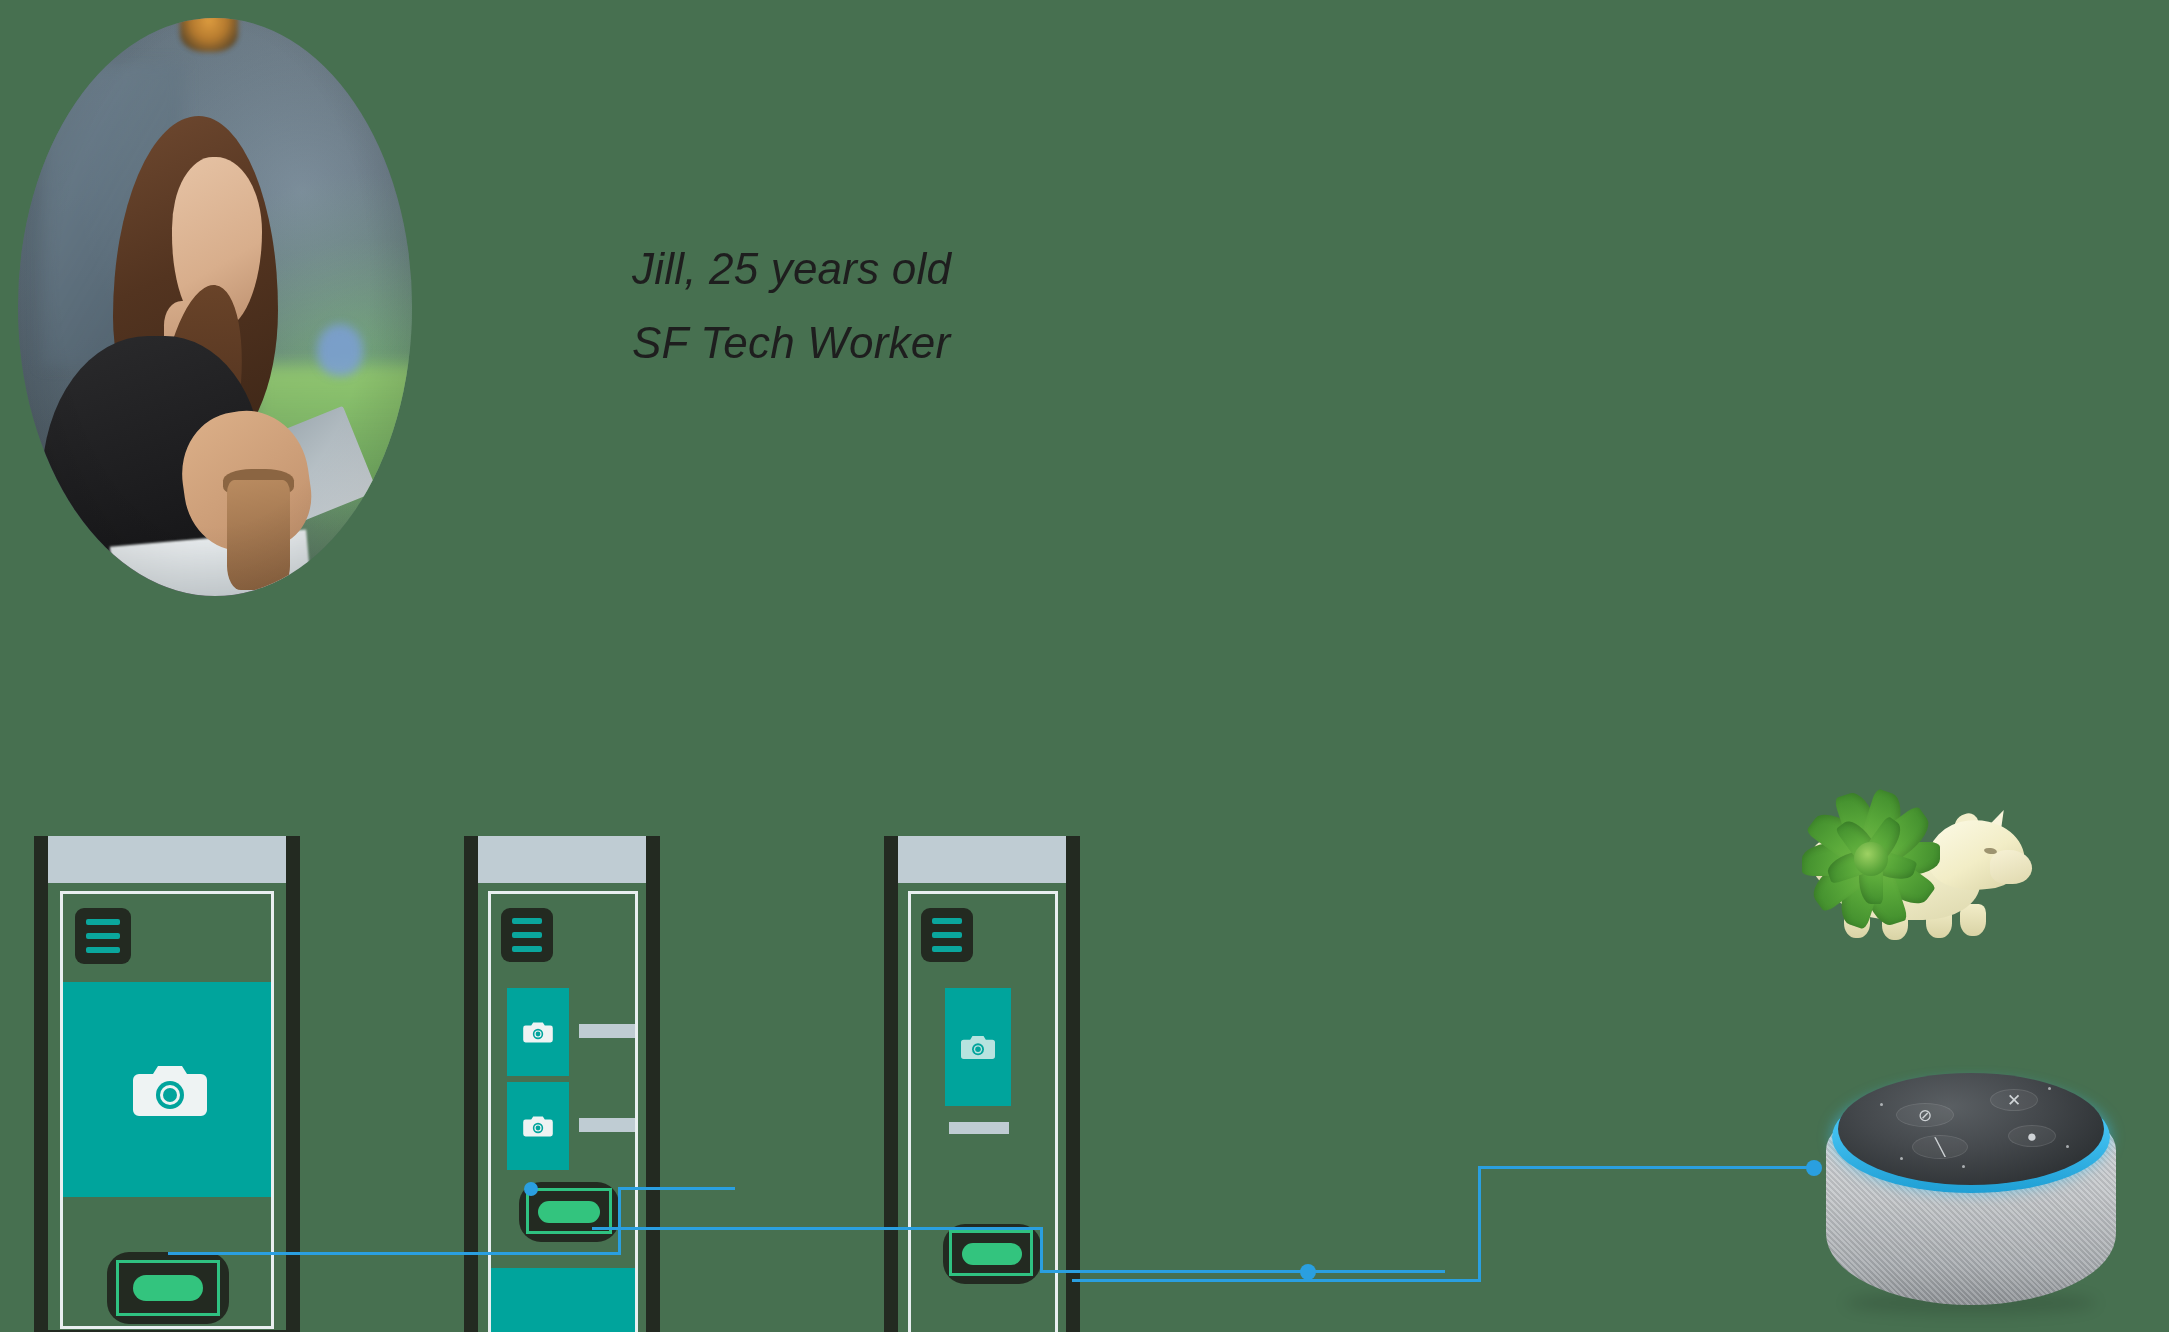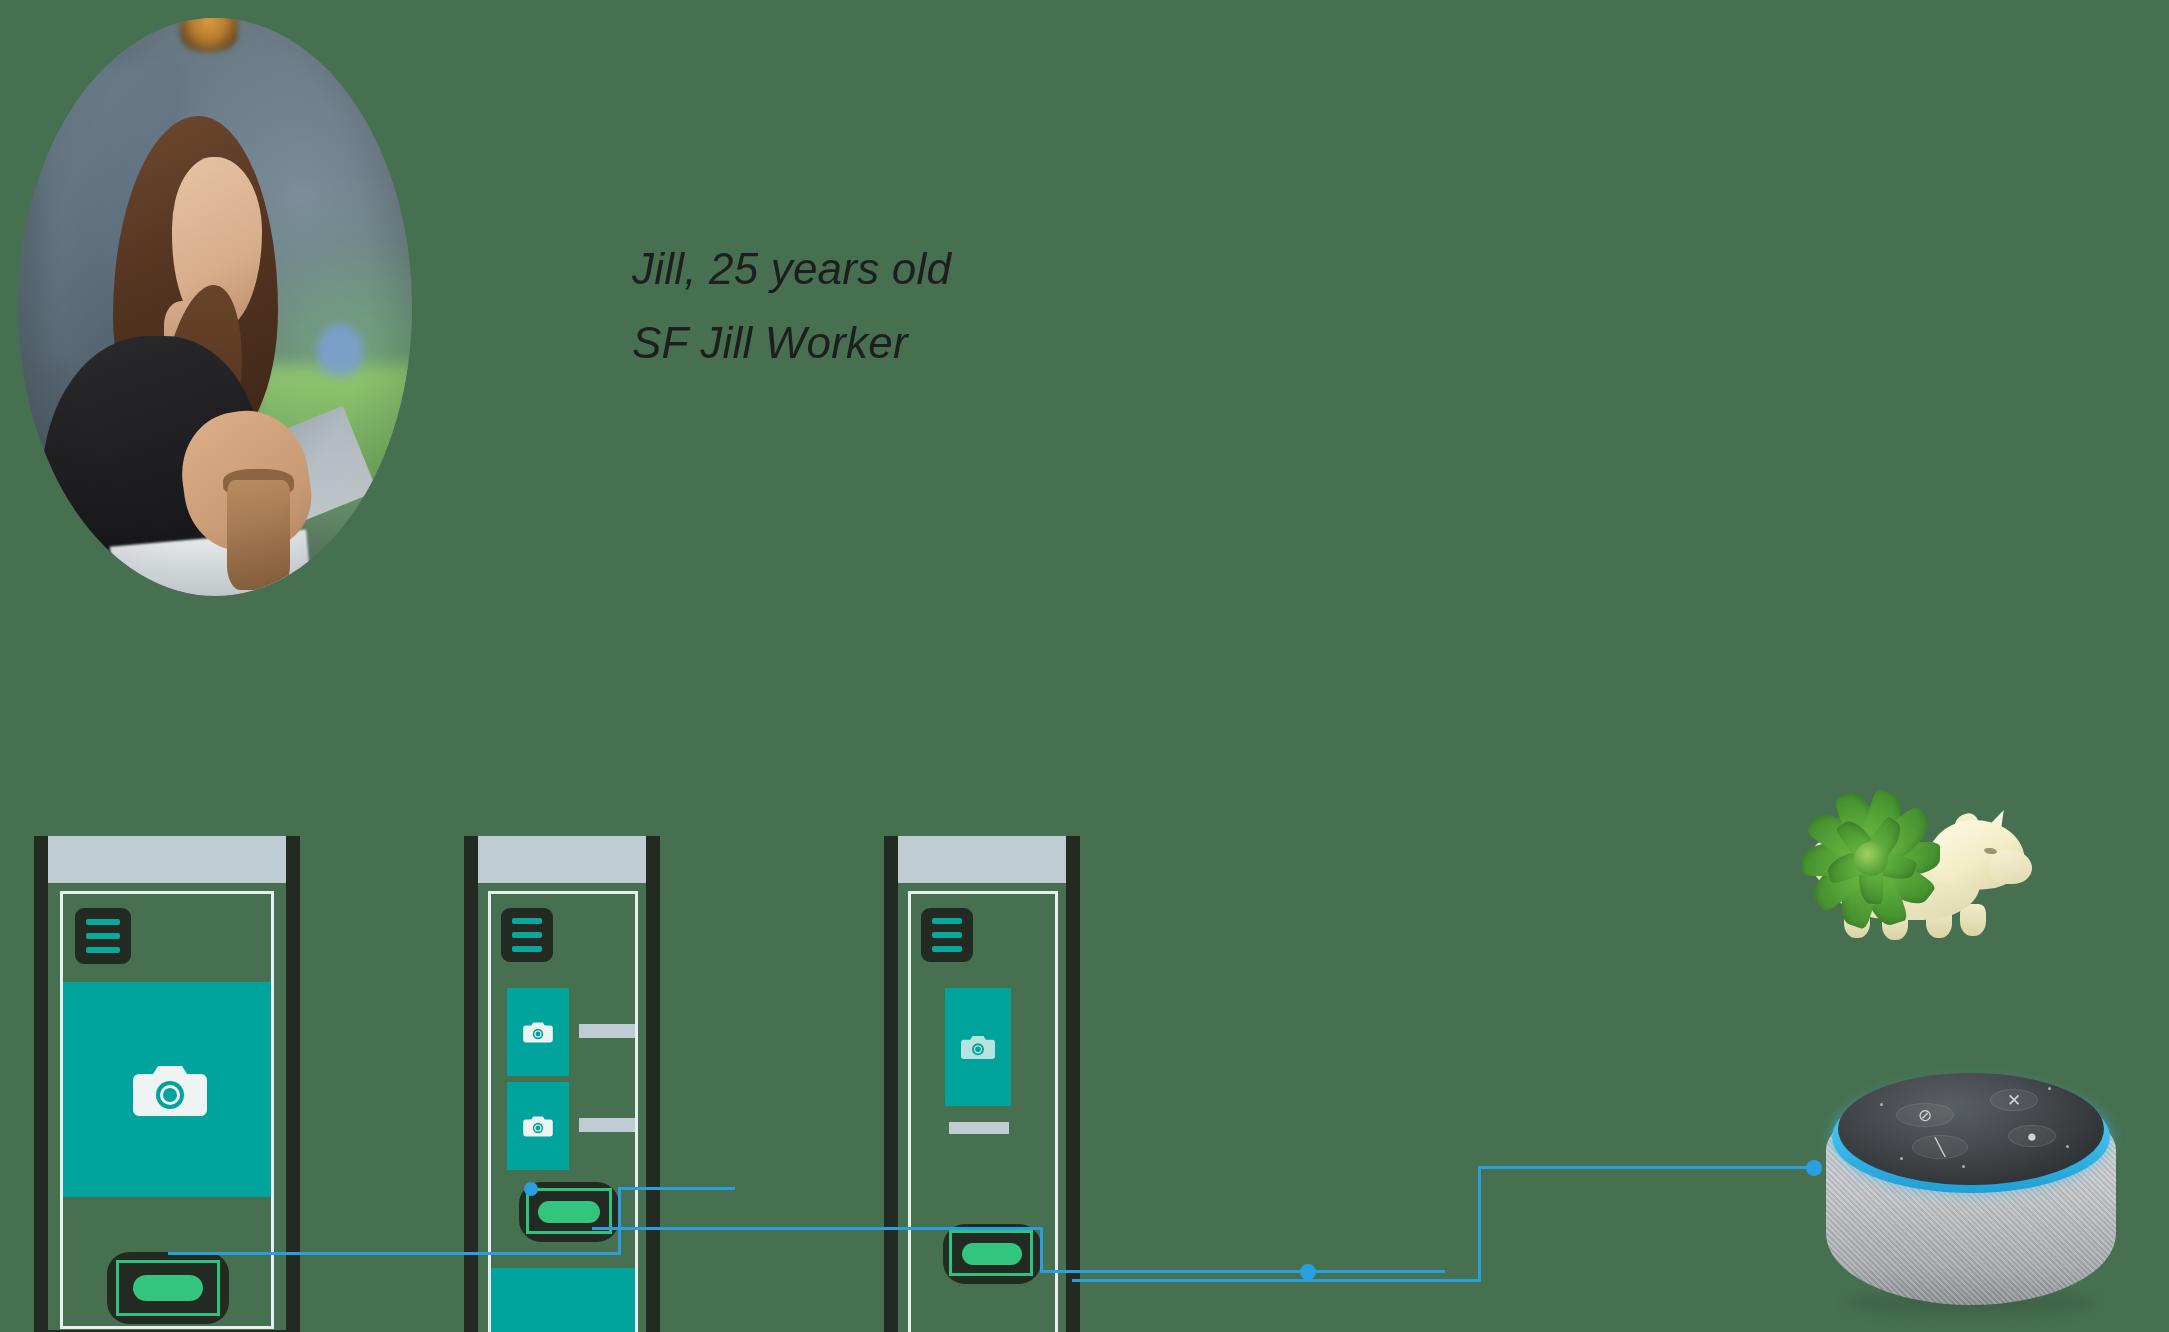--- a/index.html
+++ b/index.html
@@ -447,21 +447,21 @@
     <div class="photo-table"></div>
     <div class="photo-tablet"></div>
     <div class="photo-arm"></div>
     <div class="photo-cup-lid"></div>
     <div class="photo-cup"></div>
     <div class="photo-vignette"></div>
   </div>
 
   <div class="persona-caption">
     <div>Jill, 25 years old</div>
-    <div>SF Jill Worker</div>
+    <div>SF Tech Worker</div>
   </div>
 
   <div class="phone" style="left:34px; top:822px; width:266px; height:508px;">
     <div class="phone-frame"></div>
     <div class="phone-statusbar" style="left:14px; top:0px; width:238px; height:47px;"></div>
     <div class="phone-screen" style="left:26px; top:55px; width:214px; height:438px;">
 
       <div class="hamburger" style="left:12px; top:14px; width:56px; height:56px;">
         <span style="width:34px;height:6px;"></span>
         <span style="width:34px;height:6px;"></span>

